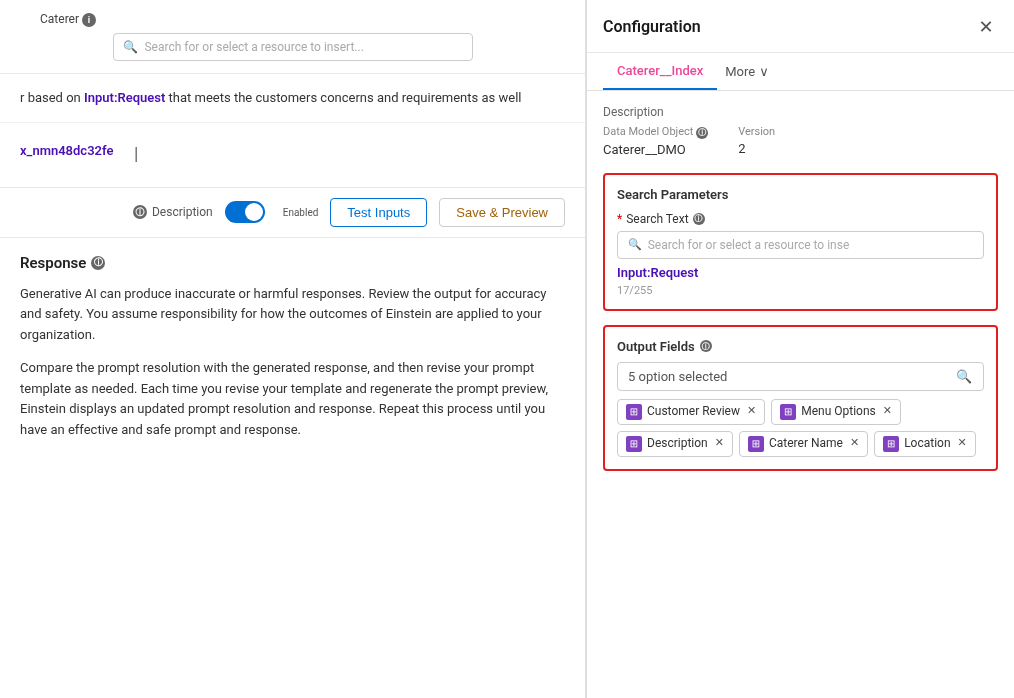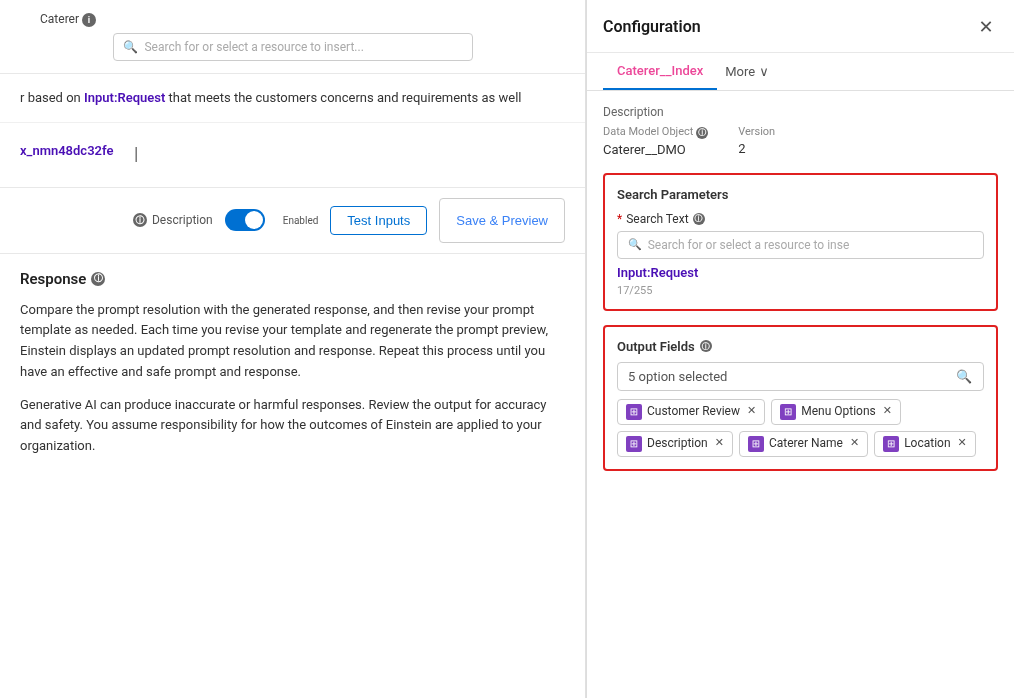--- a/index.html
+++ b/index.html
@@ -154,25 +154,25 @@
       padding: 6px 16px;
       border: 1px solid #0070d2;
       border-radius: 4px;
       background: #fff;
       color: #0070d2;
       font-size: 13px;
       cursor: pointer;
     }
 
     .btn-save {
-      padding: 14px 16px;
+      padding: 6px 16px;
       border: 1px solid #ccc;
       border-radius: 4px;
       background: #fff;
-      color: #3b82f6;
+      color: #a16207;
       font-size: 13px;
       cursor: pointer;
     }
 
     .response-section {
       padding: 16px 20px;
       flex: 1;
       overflow-y: auto;
     }
 
@@ -464,22 +464,22 @@
     <button class="btn-test">Test Inputs</button>
     <button class="btn-save">Save &amp; Preview</button>
   </div>
 
   <div class="response-section">
     <div class="response-title">
       <span>Response</span>
       <span class="info-icon">ⓘ</span>
     </div>
     <div class="response-body">
+      <p>Generative AI can produce inaccurate or harmful responses. Review the output for accuracy and safety. You assume responsibility for how the outcomes of Einstein are applied to your organization.</p>
       <p>Compare the prompt resolution with the generated response, and then revise your prompt template as needed. Each time you revise your template and regenerate the prompt preview, Einstein displays an updated prompt resolution and response. Repeat this process until you have an effective and safe prompt and response.</p>
-      <p>Generative AI can produce inaccurate or harmful responses. Review the output for accuracy and safety. You assume responsibility for how the outcomes of Einstein are applied to your organization.</p>
     </div>
   </div>
 </div>
 
 <div class="right-panel">
 
   <div class="config-header">
     <span class="config-title">Configuration</span>
     <span class="close-btn">✕</span>
   </div>

